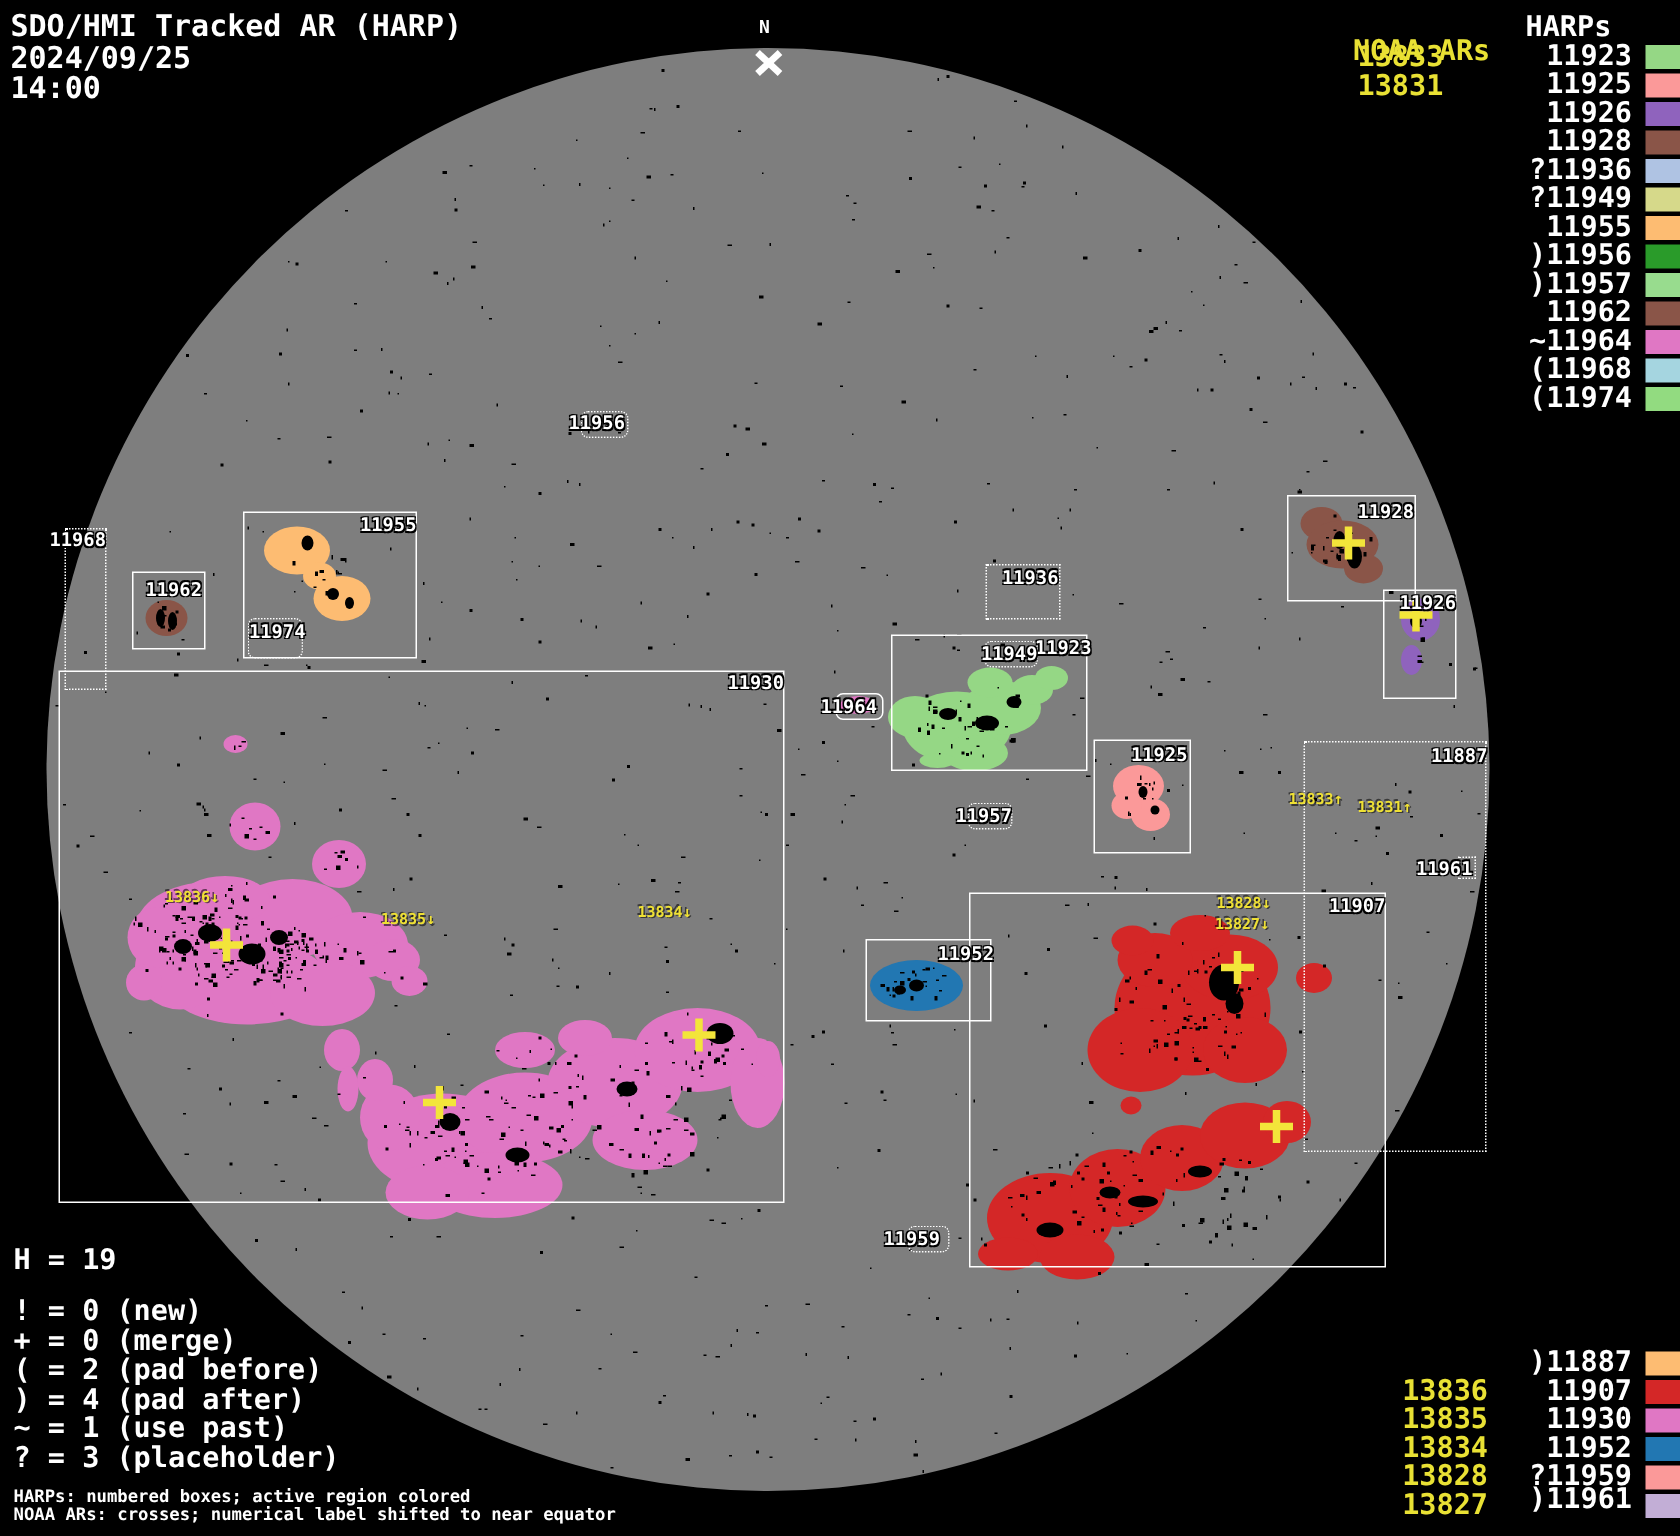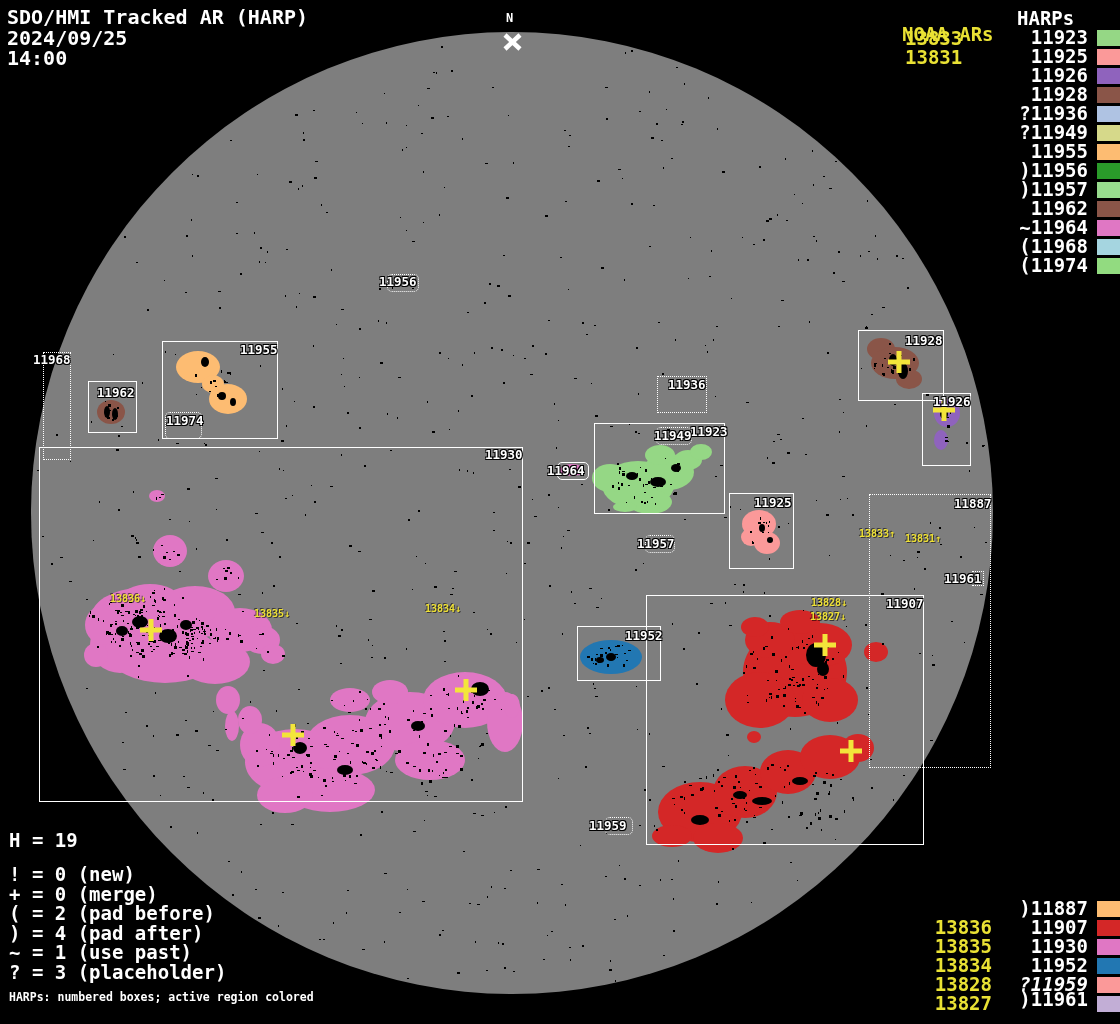--- a/index.html
+++ b/index.html
@@ -1526,31 +1526,32 @@
       <div class="abs mono t19 yellow" style="right: 128px; top: 918px; text-align: right;">13836</div>
       <div class="abs mono t19 white" style="right: 32px; top: 918px; text-align: right;">11907</div>
       <div class="swatch" style="left: 1097px; top: 920px; background: rgb(212, 39, 39);"></div>
       <div class="abs mono t19 yellow" style="right: 128px; top: 937px; text-align: right;">13835</div>
       <div class="abs mono t19 white" style="right: 32px; top: 937px; text-align: right;">11930</div>
       <div class="swatch" style="left: 1097px; top: 939px; background: rgb(224, 119, 196);"></div>
       <div class="abs mono t19 yellow" style="right: 128px; top: 956px; text-align: right;">13834</div>
       <div class="abs mono t19 white" style="right: 32px; top: 956px; text-align: right;">11952</div>
       <div class="swatch" style="left: 1097px; top: 958px; background: rgb(34, 119, 178);"></div>
       <div class="abs mono t19 yellow" style="right: 128px; top: 975px; text-align: right;">13828</div>
-      <div class="abs mono t19 white" style="right: 32px; top: 975px; text-align: left; font-style: italic;">?11959</div>
+      <div class="abs mono t19 white" style="right: 32px; top: 975px; text-align: left;">?11959</div>
       <div class="swatch" style="left: 1097px; top: 977px; background: rgb(251, 153, 153);"></div>
       <div class="abs mono t19 yellow" style="right: 128px; top: 994px; text-align: right;">13827</div>
       <div class="abs mono t19 white" style="right: 32px; top: 990px; text-align: left;">)11961</div>
       <div class="swatch" style="left: 1097px; top: 996px; background: rgb(194, 174, 214);"></div>
     </div>
 
   <div class="abs mono t19 white" style="left:9px;top:831px">H = 19</div>
   <div id="symleg">
       <div class="abs mono t19 white" style="left: 9px; top: 865px;">! = 0 (new)</div>
       <div class="abs mono t19 white" style="left: 9px; top: 885px;">+ = 0 (merge)</div>
       <div class="abs mono t19 white" style="left: 9px; top: 904px;">( = 2 (pad before)</div>
       <div class="abs mono t19 white" style="left: 9px; top: 924px;">) = 4 (pad after)</div>
       <div class="abs mono t19 white" style="left: 9px; top: 943px;">~ = 1 (use past)</div>
       <div class="abs mono t19 white" style="left: 9px; top: 963px;">? = 3 (placeholder)</div>
     </div>
 
   <div class="abs mono foot" style="left:9px;top:991px">HARPs: numbered boxes; active region colored</div>
+  <div class="abs mono foot" style="left:9px;top:1003px">NOAA ARs: crosses; numerical label shifted to near equator</div>
 </div>
 
 </body></html>

